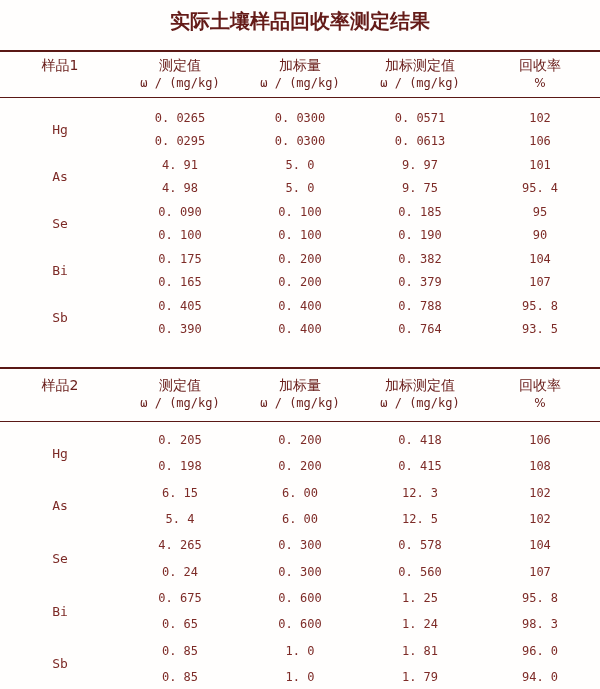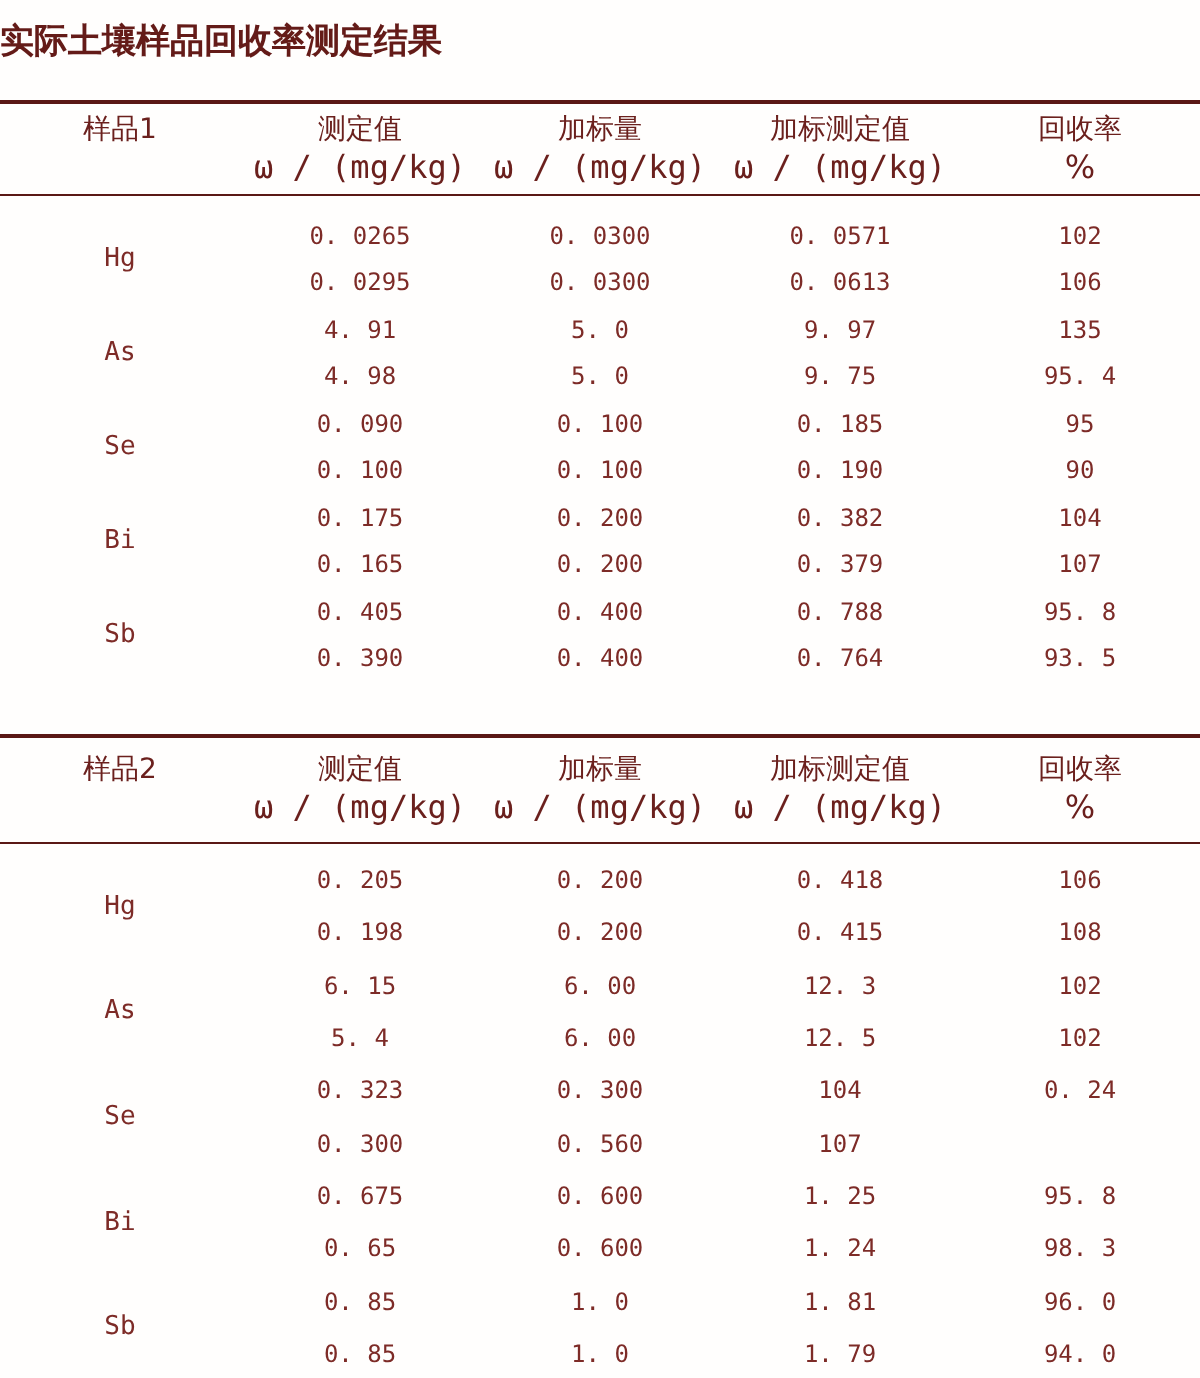--- a/index.html
+++ b/index.html
@@ -7,39 +7,39 @@
     position:relative;
     width:600px; height:689px;
     background:#fffefd;
     overflow:hidden;
     font-family:"DejaVu Sans", sans-serif;
     color:#7d2b27;
   }
   .title {
     margin:0; padding:10px 0 0;
     height:28px;
-    text-align:left;
-    font-size:17px; line-height:22px;
+    text-align:center;
+    font-size:20px; line-height:22px;
     font-weight:bold;
     color:#641b18;
   }
   .rtable { width:600px; }
   .thead {
     display:grid;
     grid-template-columns:repeat(5,120px);
     border-top:2px solid #5a1815;
     border-bottom:1px solid #5a1815;
     text-align:center;
     margin-top:12px;
   }
   .t1 .thead { padding:5px 0 6px; }
   .t2 .thead { padding:8px 0 10px; }
   .hcol { display:block; }
   .hcol .l1 { display:block; font-size:14px; line-height:17px; color:#6b201d; }
-  .hcol .l2 { display:block; font-size:16px; line-height:15px; margin-top:2px; color:#6b201d;
+  .hcol .l2 { display:block; font-size:12px; line-height:15px; margin-top:2px; color:#6b201d;
               font-family:"DejaVu Sans Mono", monospace; }
   .hcol.pct .l2 { font-family:"DejaVu Sans", sans-serif; }
   .tbody { display:block; }
   .t1 .tbody { padding:8px 0 14px; }
   .t2 .tbody { padding:5px 0 12px; border-bottom:2px solid #5a1815; }
   .group {
     display:grid;
     grid-template-columns:repeat(5,120px);
     grid-auto-flow:row;
   }
@@ -97,21 +97,21 @@
     <div class="cell val">0. 0300</div>
     <div class="cell val">0. 0613</div>
     <div class="cell val">106</div>
   </div>
 
   <div class="group">
     <div class="cell element">As</div>
     <div class="cell val">4. 91</div>
     <div class="cell val">5. 0</div>
     <div class="cell val">9. 97</div>
-    <div class="cell val">135</div>
+    <div class="cell val">101</div>
     <div class="cell val">4. 98</div>
     <div class="cell val">5. 0</div>
     <div class="cell val">9. 75</div>
     <div class="cell val">95. 4</div>
   </div>
 
   <div class="group">
     <div class="cell element">Se</div>
     <div class="cell val">0. 090</div>
     <div class="cell val">0. 100</div>
@@ -192,22 +192,23 @@
     <div class="cell val">12. 3</div>
     <div class="cell val">102</div>
     <div class="cell val">5. 4</div>
     <div class="cell val">6. 00</div>
     <div class="cell val">12. 5</div>
     <div class="cell val">102</div>
   </div>
 
   <div class="group">
     <div class="cell element">Se</div>
-    <div class="cell val">0. 323</div>
+    <div class="cell val">4. 265</div>
     <div class="cell val">0. 300</div>
+    <div class="cell val">0. 578</div>
     <div class="cell val">104</div>
     <div class="cell val">0. 24</div>
     <div class="cell val">0. 300</div>
     <div class="cell val">0. 560</div>
     <div class="cell val">107</div>
   </div>
 
   <div class="group">
     <div class="cell element">Bi</div>
     <div class="cell val">0. 675</div>

